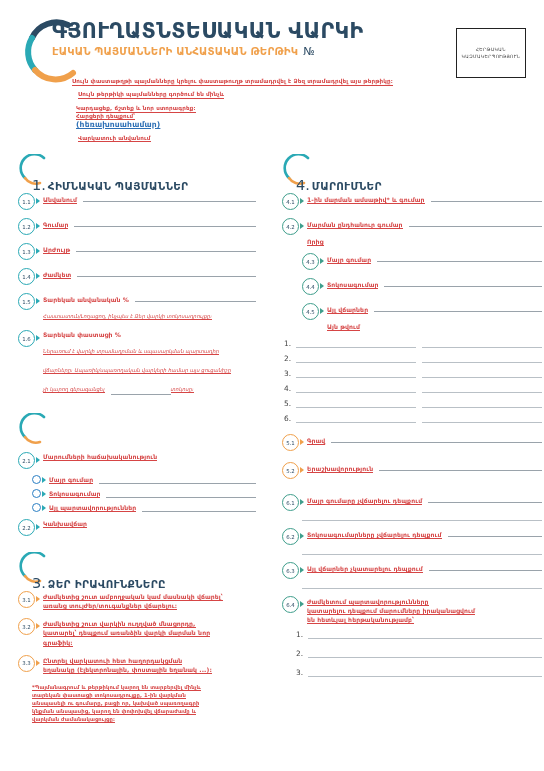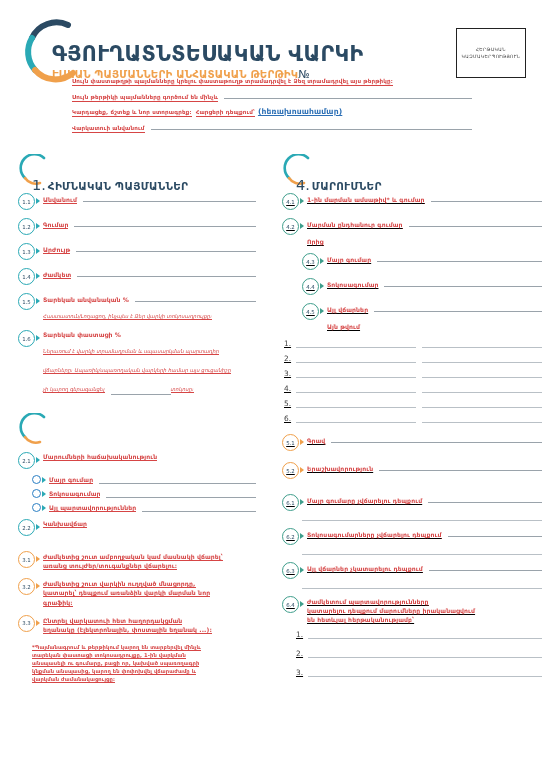--- a/index.html
+++ b/index.html
@@ -27,33 +27,34 @@
   .header-arc {
     position: absolute;
     left: 18px;
     top: 18px;
     width: 68px;
     height: 68px;
   }
   .title-block {
     position: absolute;
     left: 52px;
-    top: 44px;
+    top: 21px;
   }
   .doc-title {
     font-size: 20.5px;
     font-weight: bold;
     color: #2b4a63;
     letter-spacing: 0.4px;
     line-height: 1.05;
     white-space: nowrap;
   }
   .doc-subtitle-row {
     display: flex;
     align-items: baseline;
+    gap: 5px;
     margin-top: 2px;
   }
   .doc-subtitle {
     font-size: 10.2px;
     font-weight: bold;
     color: #f0a04b;
     letter-spacing: 0.2px;
     white-space: nowrap;
   }
   .doc-number {
@@ -91,20 +92,21 @@
     width: 400px;
   }
   .intro-row {
     display: flex;
     align-items: baseline;
     margin-bottom: 5.5px;
     font-size: 5.6px;
     color: #d64545;
     font-weight: bold;
     letter-spacing: 0.15px;
+    flex-direction: column;
   }
   .intro-row .txt {
     white-space: nowrap;
     border-bottom: 0.6px solid #d64545;
     padding-bottom: 0.5px;
   }
   .intro-row .blueish {
     color: #2c6fb5;
     font-size: 7.6px;
     text-decoration: underline;
@@ -124,21 +126,21 @@
     left: 0;
     top: 150px;
     width: 544px;
     display: flex;
   }
   .col {
     width: 272px;
     box-sizing: border-box;
     padding: 0 16px 0 18px;
   }
-  .col-right { padding-left: 10px; padding-right: 2px; text-decoration: underline; }
+  .col-right { padding-left: 10px; padding-right: 2px; }
 
   
   .section {
     margin-top: 4px;
     margin-bottom: 2px;
   }
   .section-head {
     position: relative;
     height: 34px;
     margin-bottom: 6px;
@@ -472,20 +474,29 @@
           <div class="arrow"></div>
           <div class="item-body">
             <div class="item-line">
               <span class="item-label">Կանխավճար</span>
             </div>
           </div>
         </div>
       </div>
 
       <div class="section" style="margin-top:16px">
+        <div class="section-head">
+          <svg class="sec-arc" viewBox="0 0 34 34">
+            <path d="M 26 4 A 13 13 0 0 0 7 24" fill="none" stroke="#2aa9b5" stroke-width="2.6" stroke-linecap="round"></path>
+            <path d="M 7 24 A 13 13 0 0 0 22 29" fill="none" stroke="#f0a04b" stroke-width="2.6" stroke-linecap="round"></path>
+          </svg>
+          <div class="sec-text">
+            <span class="sec-num">3.</span><span class="sec-title">ՁԵՐ ԻՐԱՎՈՒՆՔՆԵՐԸ</span>
+          </div>
+        </div>
 
         <div class="item">
           <div class="badge orange">3.1</div>
           <div class="arrow orange"></div>
           <div class="item-body item-multi">
             <span>Ժամկետից շուտ ամբողջական կամ մասնակի վճարել՝</span><br>
             <span>առանց տույժեր/տուգանքներ վճարելու։</span>
           </div>
         </div>
 

